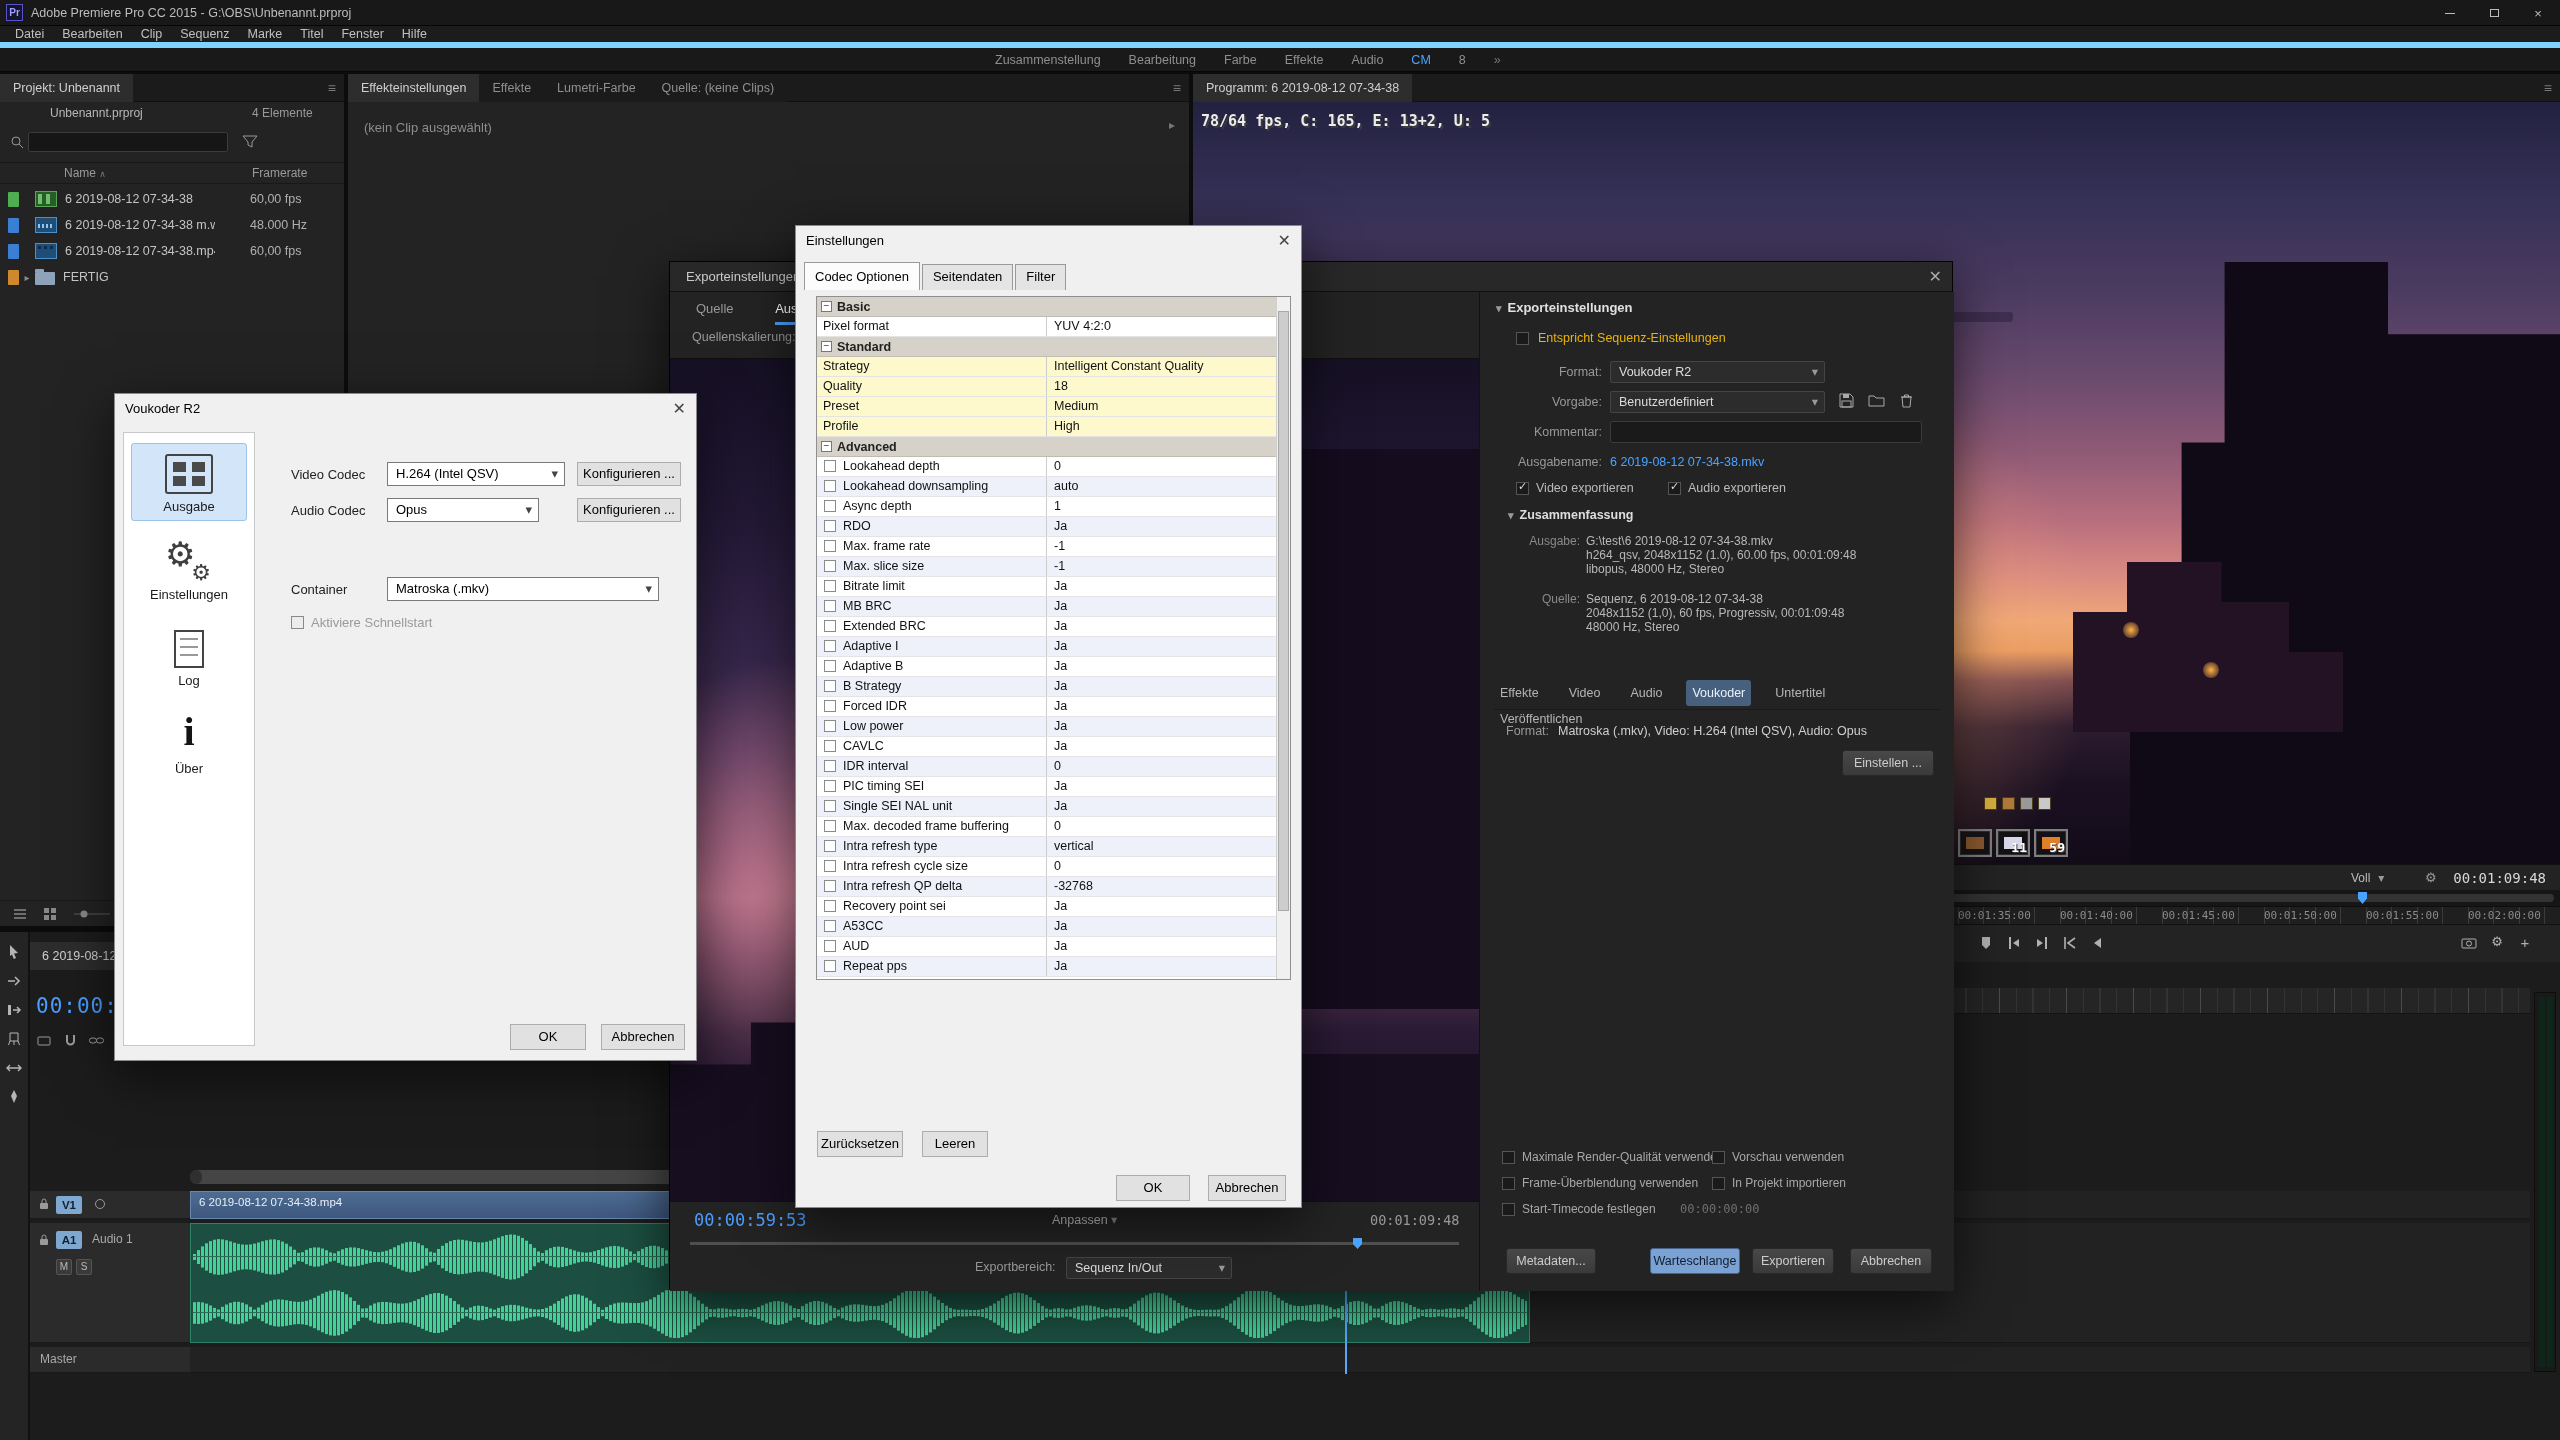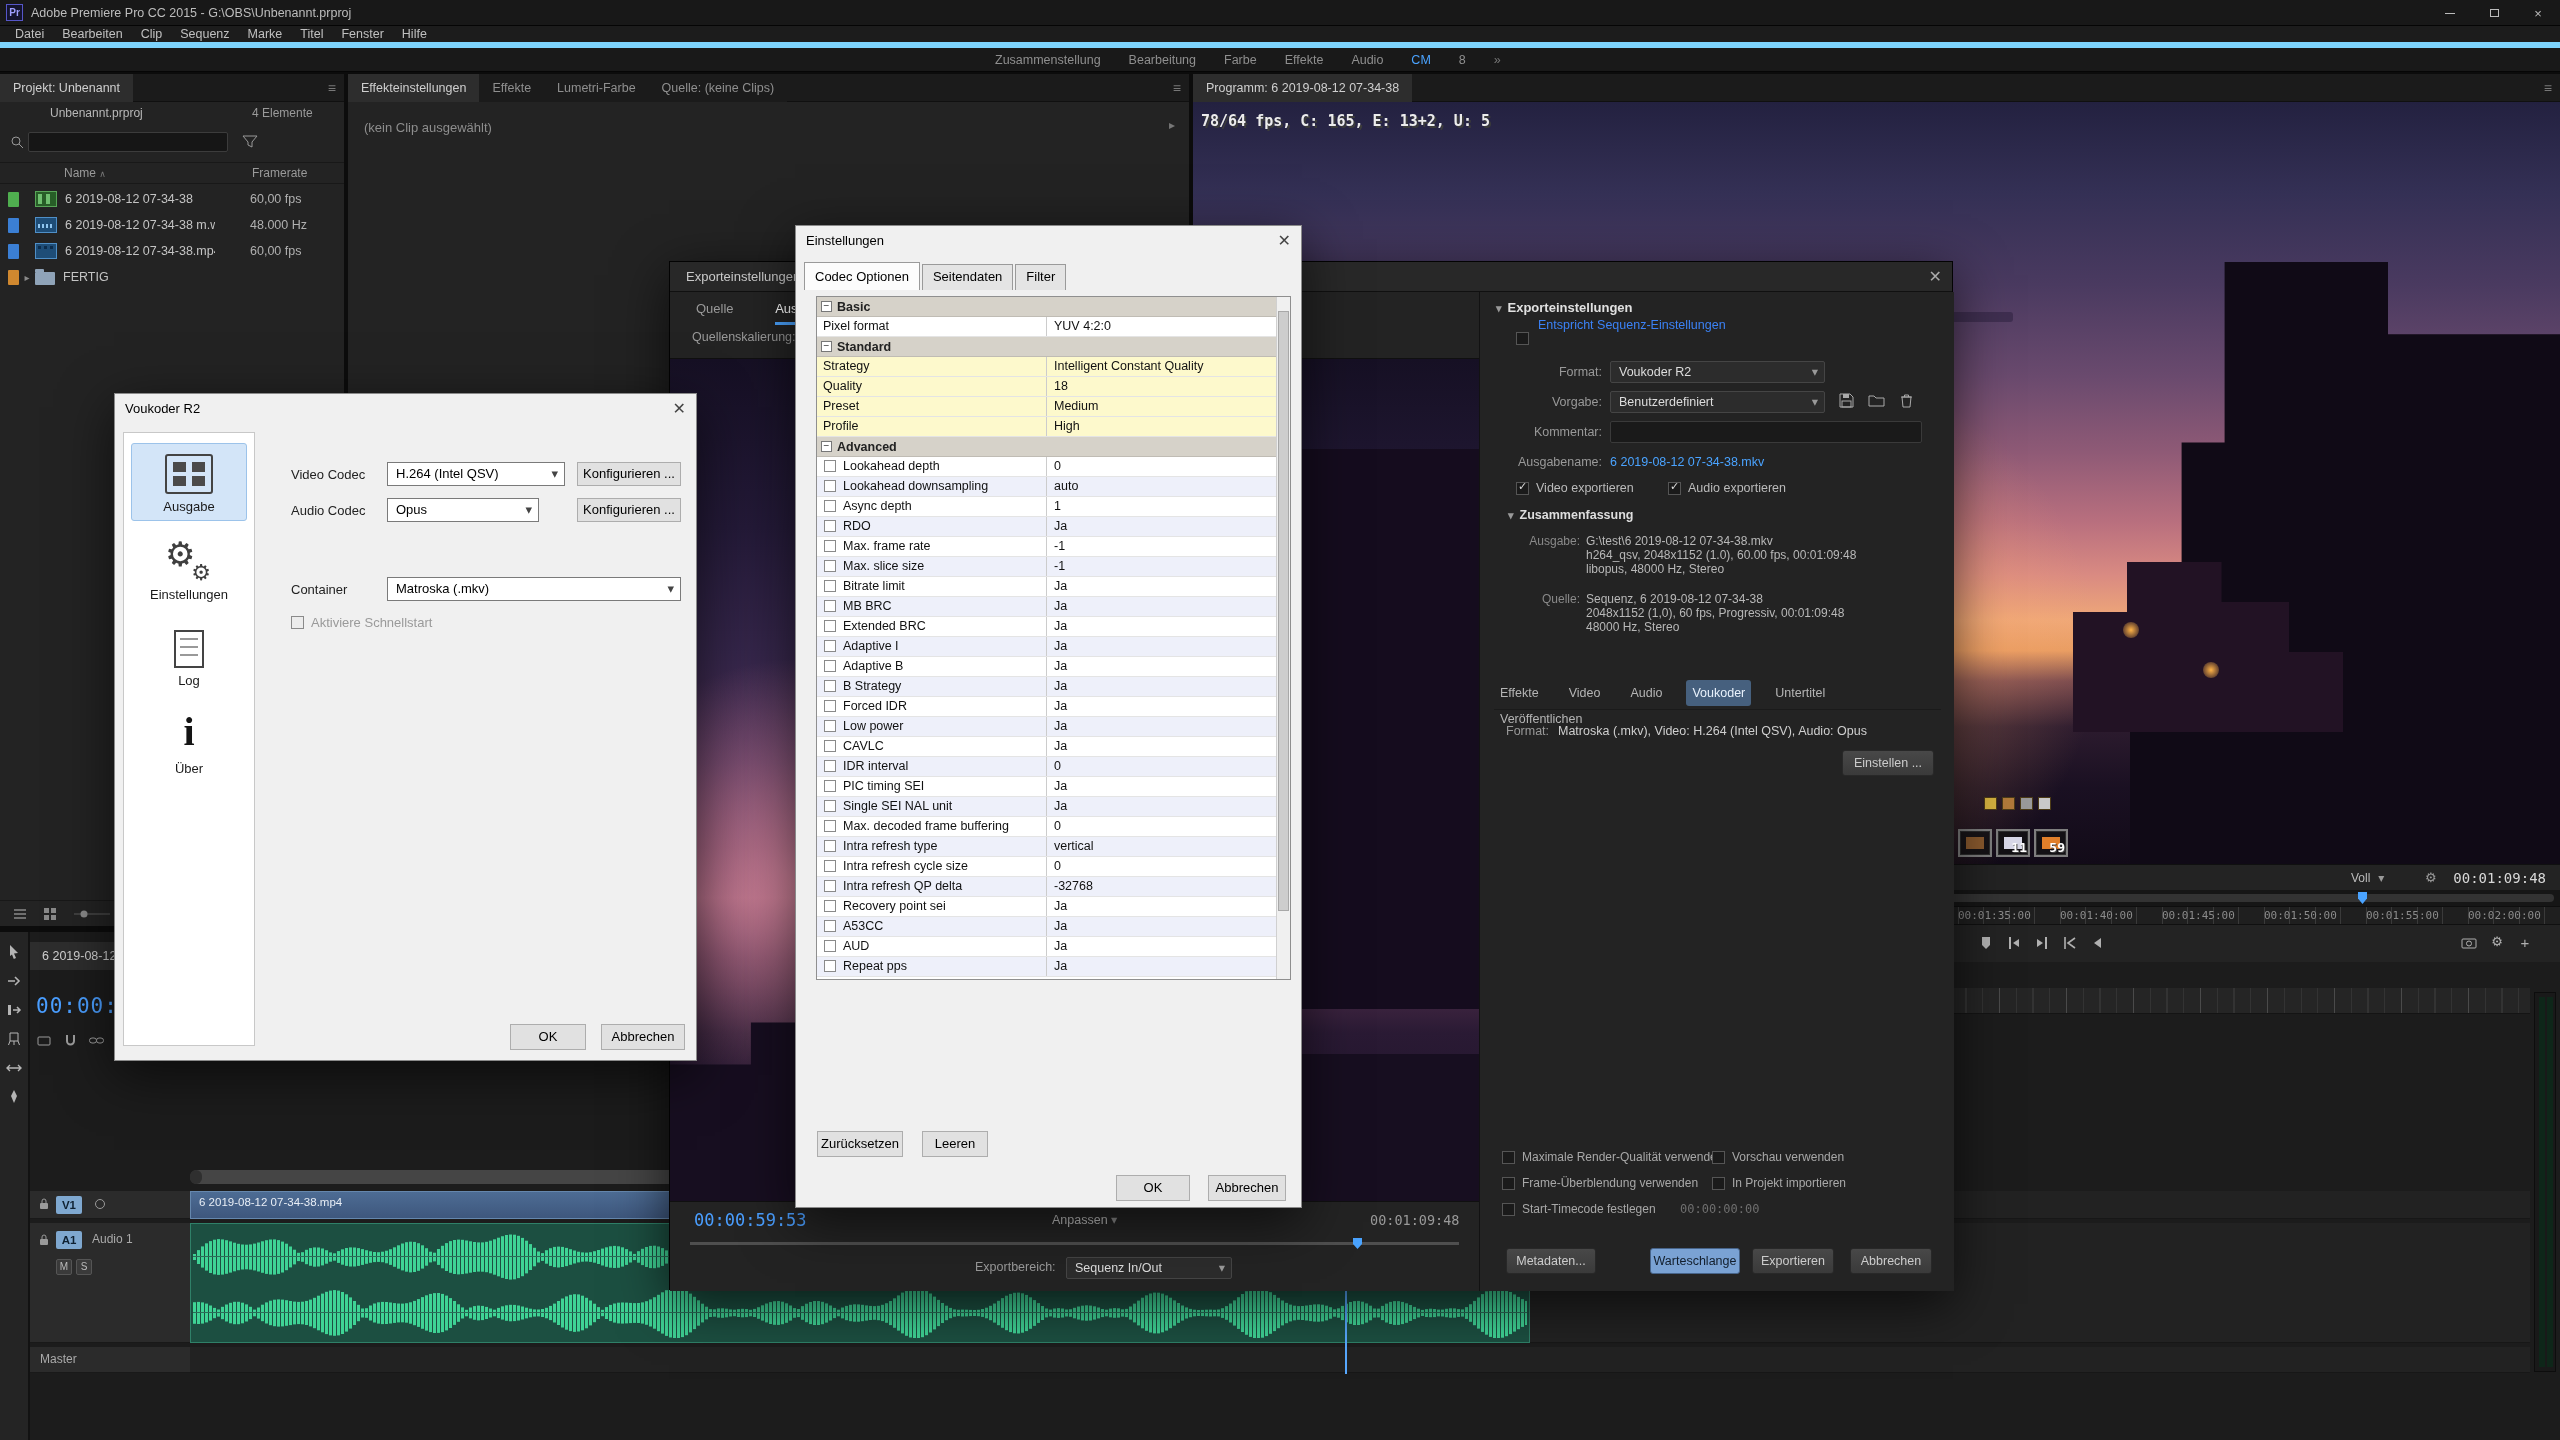--- a/index.html
+++ b/index.html
@@ -1198,21 +1198,21 @@
   <div id="exp-scaling-dd" class="dd"></div>
 
   <div id="exp-preview">
     <div id="prev-terrain"></div>
     <div id="prev-mass"></div>
   </div>
 
   <div id="exp-right">
     <div class="tri" style="position:absolute; left:16px; top:8px; font-weight:bold; color:#e0e0e0; font-size:13px;"><span>Exporteinstellungen</span></div>
     <span class="pcheck" style="left:36px; top:40px;"></span>
-    <span style="position:absolute; left:58px; top:26px; font-size:12.5px; color:#3b82f6;">Entspricht Sequenz-Einstellungen</span>
+    <span style="position:absolute; left:58px; top:39px; font-size:12.5px; color:#eab308;">Entspricht Sequenz-Einstellungen</span>
 
     <span class="rlab" style="top:73px;">Format:</span>
     <div class="dd" style="position:absolute; left:130px; top:69px; width:215px;"><span>Voukoder R2</span></div>
 
     <span class="rlab" style="top:103px;">Vorgabe:</span>
     <div class="dd" style="position:absolute; left:130px; top:99px; width:215px;"><span>Benutzerdefiniert</span></div>
     <span class="vico" style="left:358px; top:100px;"><svg viewBox="0 0 17 17">
           <path d="M2 2 h10 l3 3 v10 h-13 z" stroke="#aaa" fill="none"></path>
           <rect x="5" y="2" width="6" height="4" fill="#aaa"></rect>
           <rect x="4" y="9" width="9" height="6" stroke="#aaa" fill="none"></rect>
@@ -1311,21 +1311,21 @@
     </div>
 
   <span class="vlab" style="left:176px; top:73px;">Video Codec</span>
   <div class="wcombo" style="left:272px; top:68px; width:178px;"><span>H.264 (Intel QSV)</span></div>
   <div class="wbtn" style="left:462px; top:68px; width:104px; height:24px; line-height:22px;">Konfigurieren ...</div>
   <span class="vlab" style="left:176px; top:109px;">Audio Codec</span>
   <div class="wcombo" style="left:272px; top:104px; width:152px;"><span>Opus</span></div>
   <div class="wbtn" style="left:462px; top:104px; width:104px; height:24px; line-height:22px;">Konfigurieren ...</div>
 
   <span class="vlab" style="left:176px; top:188px;">Container</span>
-  <div class="wcombo" style="left:272px; top:183px; width:294px;"><span>Matroska (.mkv)</span></div>
+  <div class="wcombo" style="left:272px; top:183px; width:272px;"><span>Matroska (.mkv)</span></div>
   <span class="wcheck" style="left:176px; top:222px; background:#ececec;"></span>
   <span id="vk-check-lab" style="left:196px; top:221px;">Aktiviere Schnellstart</span>
 
   <div class="wbtn" style="left:395px; top:630px; width:76px;">OK</div>
   <div class="wbtn" style="left:486px; top:630px; width:84px;">Abbrechen</div>
 </div>
 
 <div id="set-dlg" class="dlg-light">
   <div class="dlg-light-title"><span>Einstellungen</span>
     <span class="dlg-close">✕</span>

